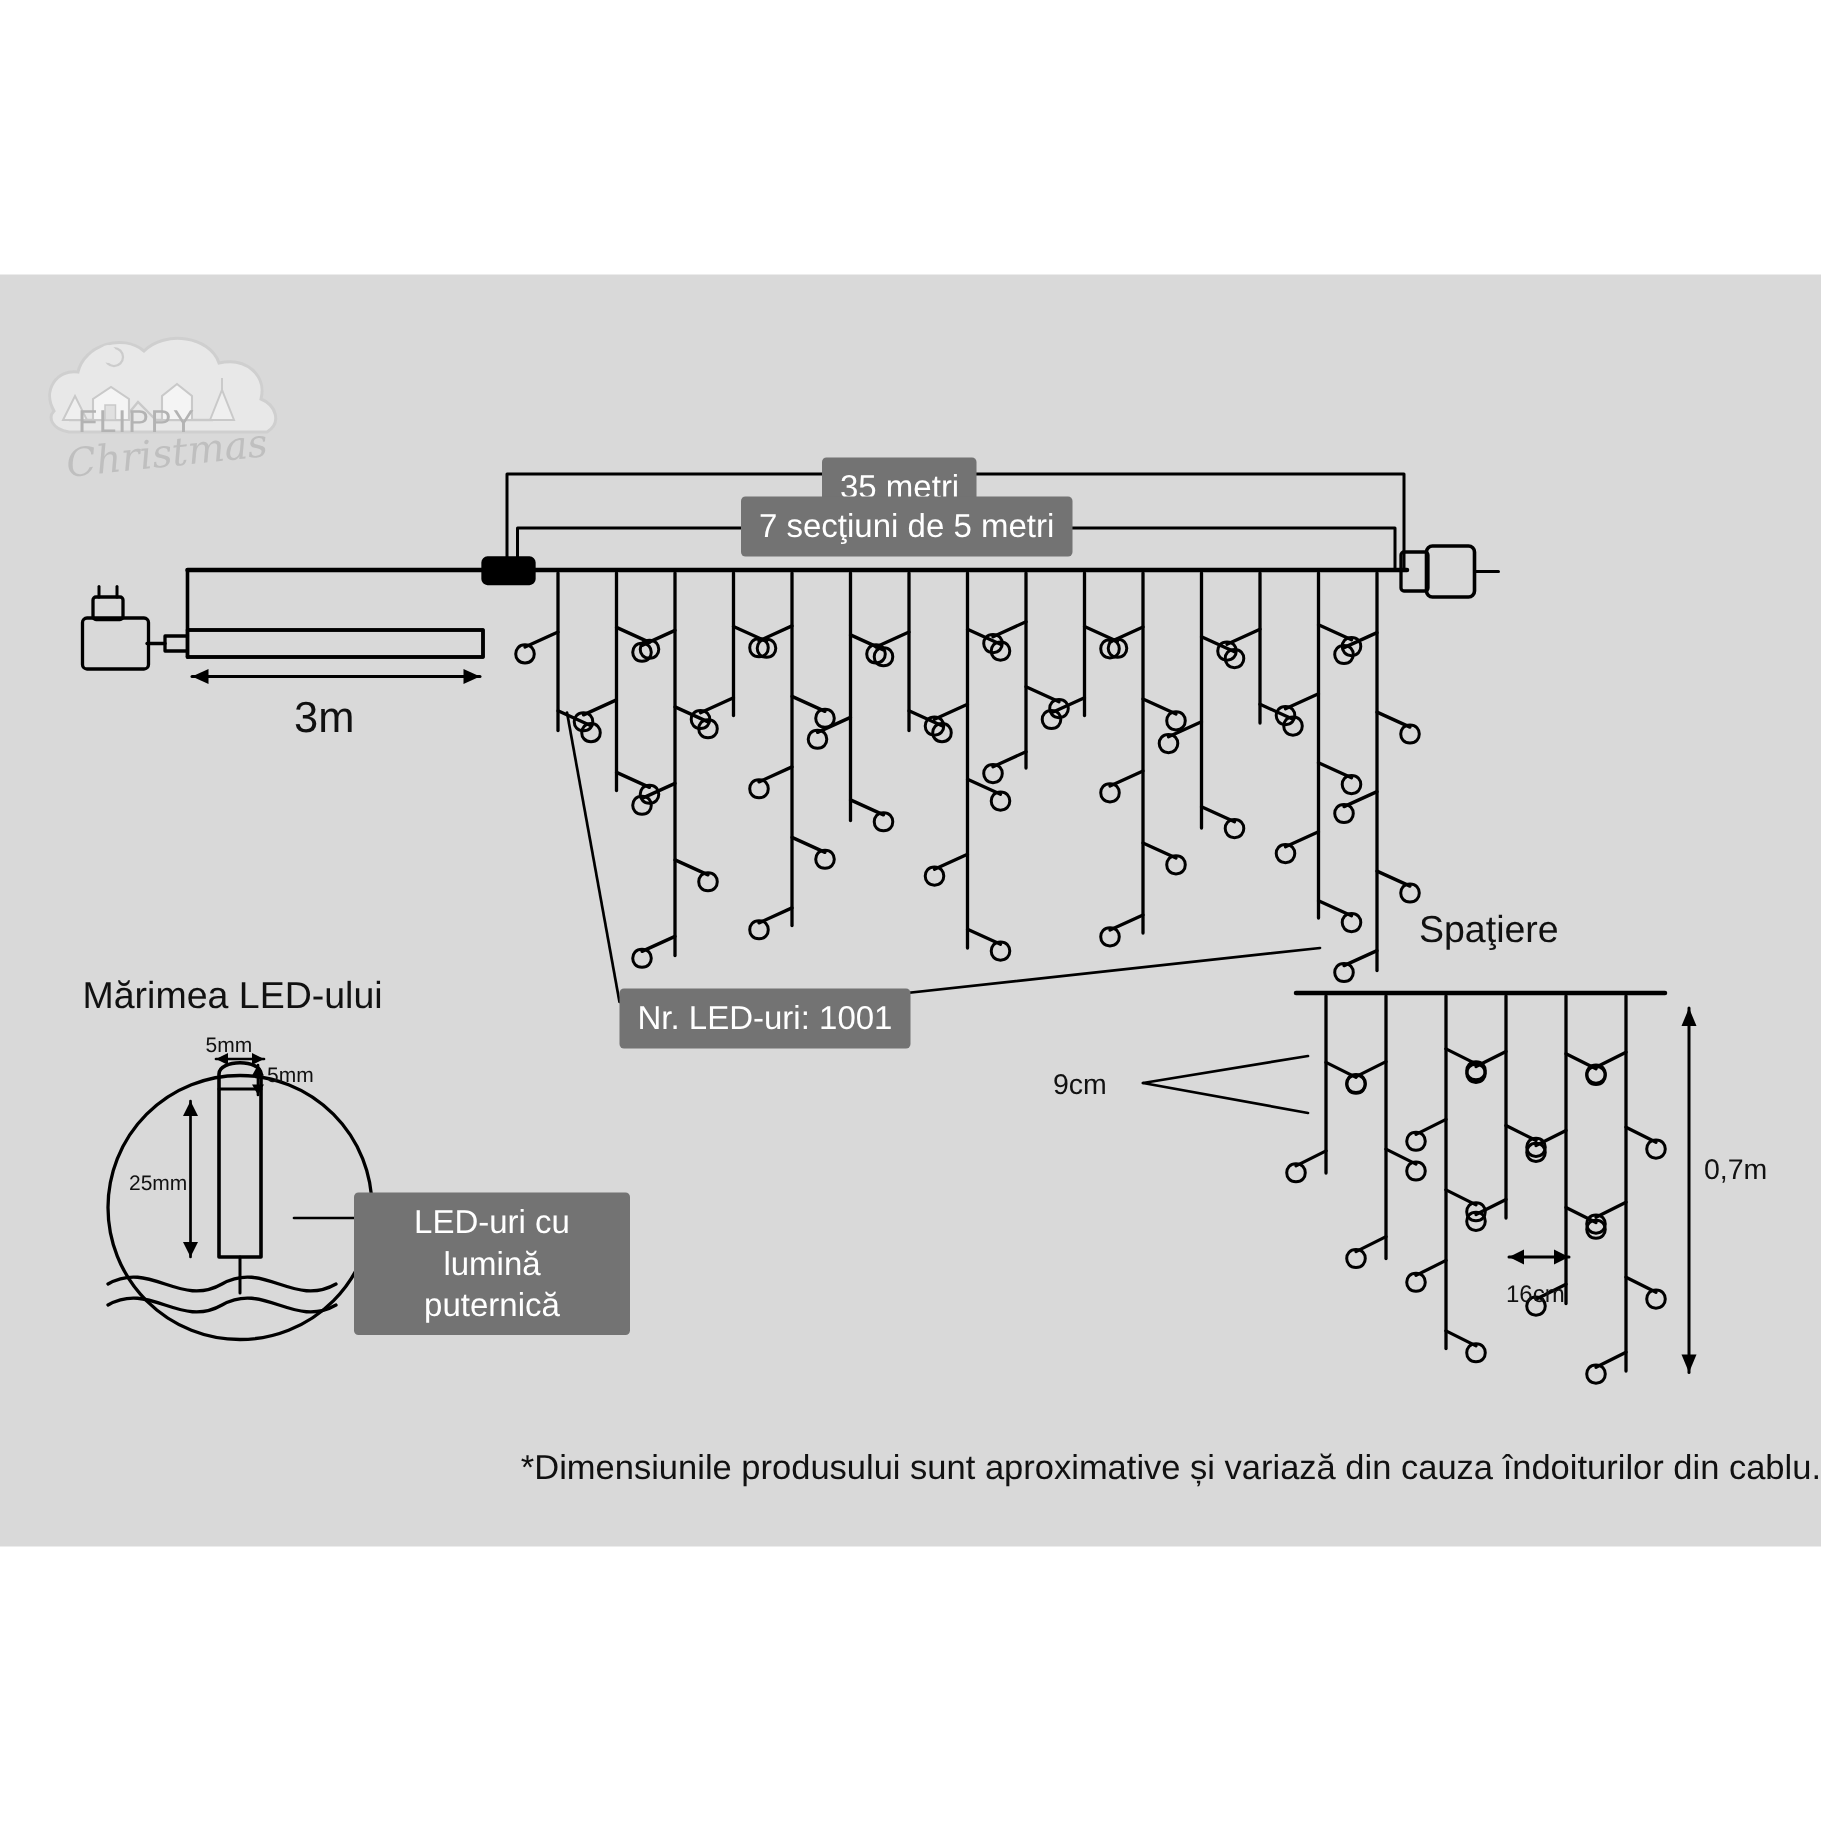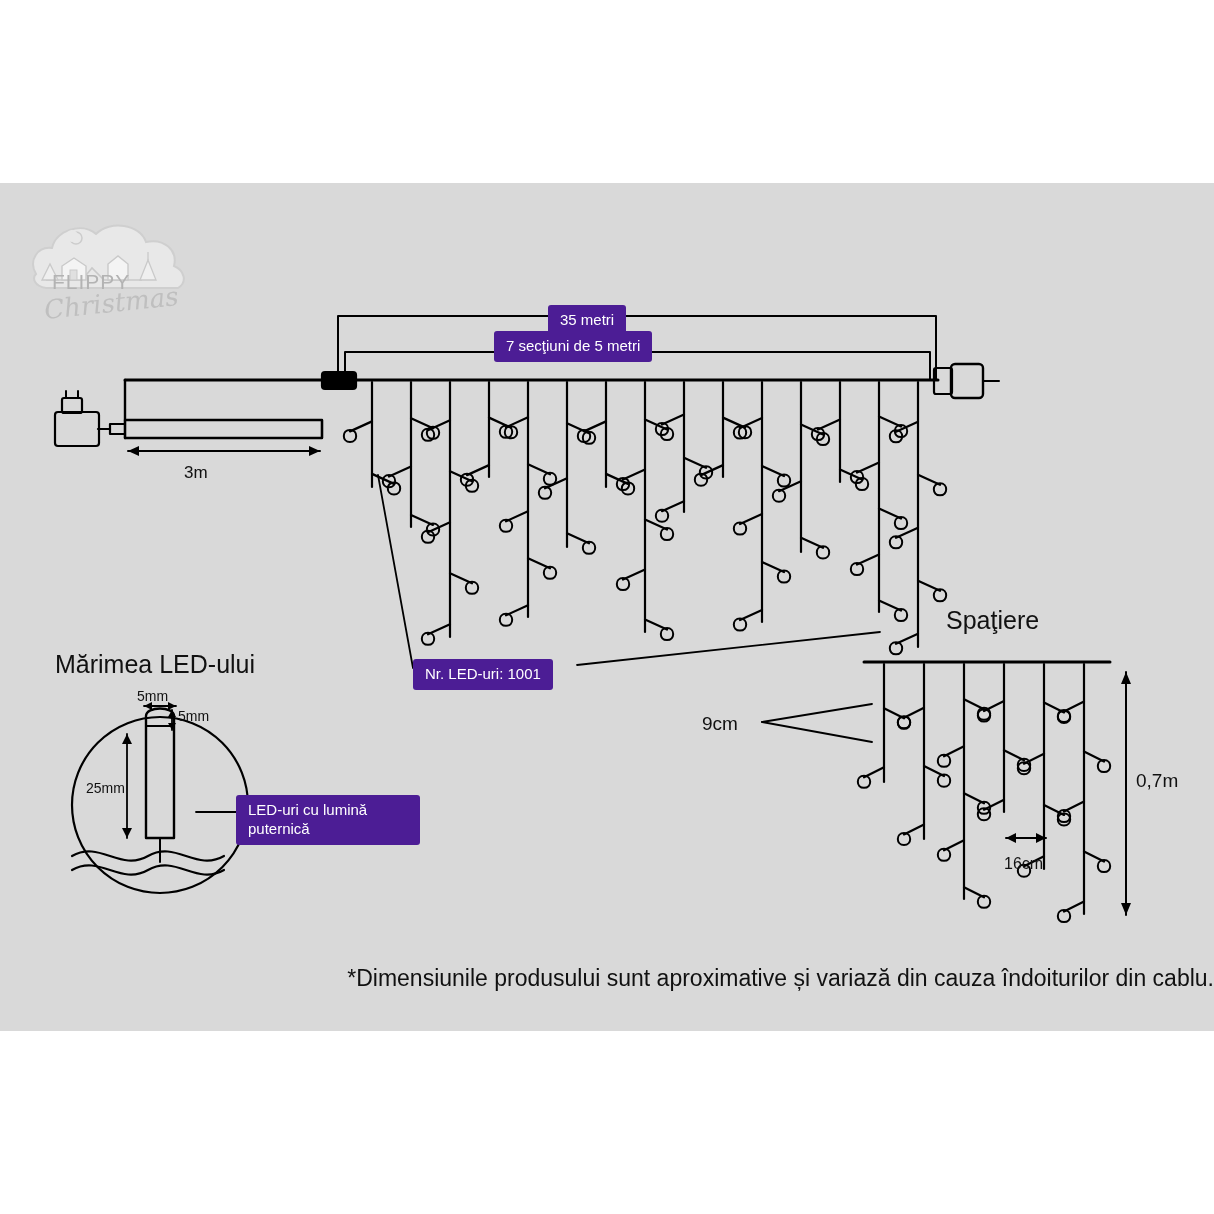--- a/index.html
+++ b/index.html
@@ -34,42 +34,43 @@
   #title {
     left: 0; top: 222px; width: 1214px;
     text-align: center;
     font-size: 47px;
     color: #111;
     letter-spacing: 0.5px;
   }
 
   
   .chip {
-    background: #4c1d95;
+    background: #737373;
     color: #fff;
-    font-size: 15px;
+    font-size: 22px;
     padding: 6px 12px;
     border-radius: 3px;
     line-height: 1.25;
     white-space: nowrap;
+    text-align: center;
   }
   .chip.multiline { white-space: normal; }
 
   #chip-35m { left: 548px; top: 305px; }
   #chip-sections { left: 494px; top: 331px; }
   #chip-connect { left: 1000px; top: 323px; width: 112px; }
   #chip-leds { left: 413px; top: 659px; }
   #chip-bright { left: 236px; top: 795px; width: 160px; }
 
   
   .plainlabel {
     font-size: 21px;
     color: #111;
   }
-  #label-3m { left: 184px; top: 463px; font-size: 17px; }
+  #label-3m { left: 196px; top: 463px; font-size: 29px; }
   #label-ledsize { left: 55px; top: 650px; font-size: 25px; }
   #label-spatiere { left: 946px; top: 606px; font-size: 25px; }
   #label-9cm { left: 702px; top: 713px; font-size: 19px; }
   #label-16cm { left: 1004px; top: 855px; font-size: 16px; }
   #label-07m { left: 1136px; top: 770px; font-size: 19px; }
   #label-5mm-top { left: 137px; top: 688px; font-size: 14px; }
   #label-5mm-right { left: 178px; top: 708px; font-size: 14px; }
   #label-25mm { left: 86px; top: 780px; font-size: 14px; }
 
   #footnote {

